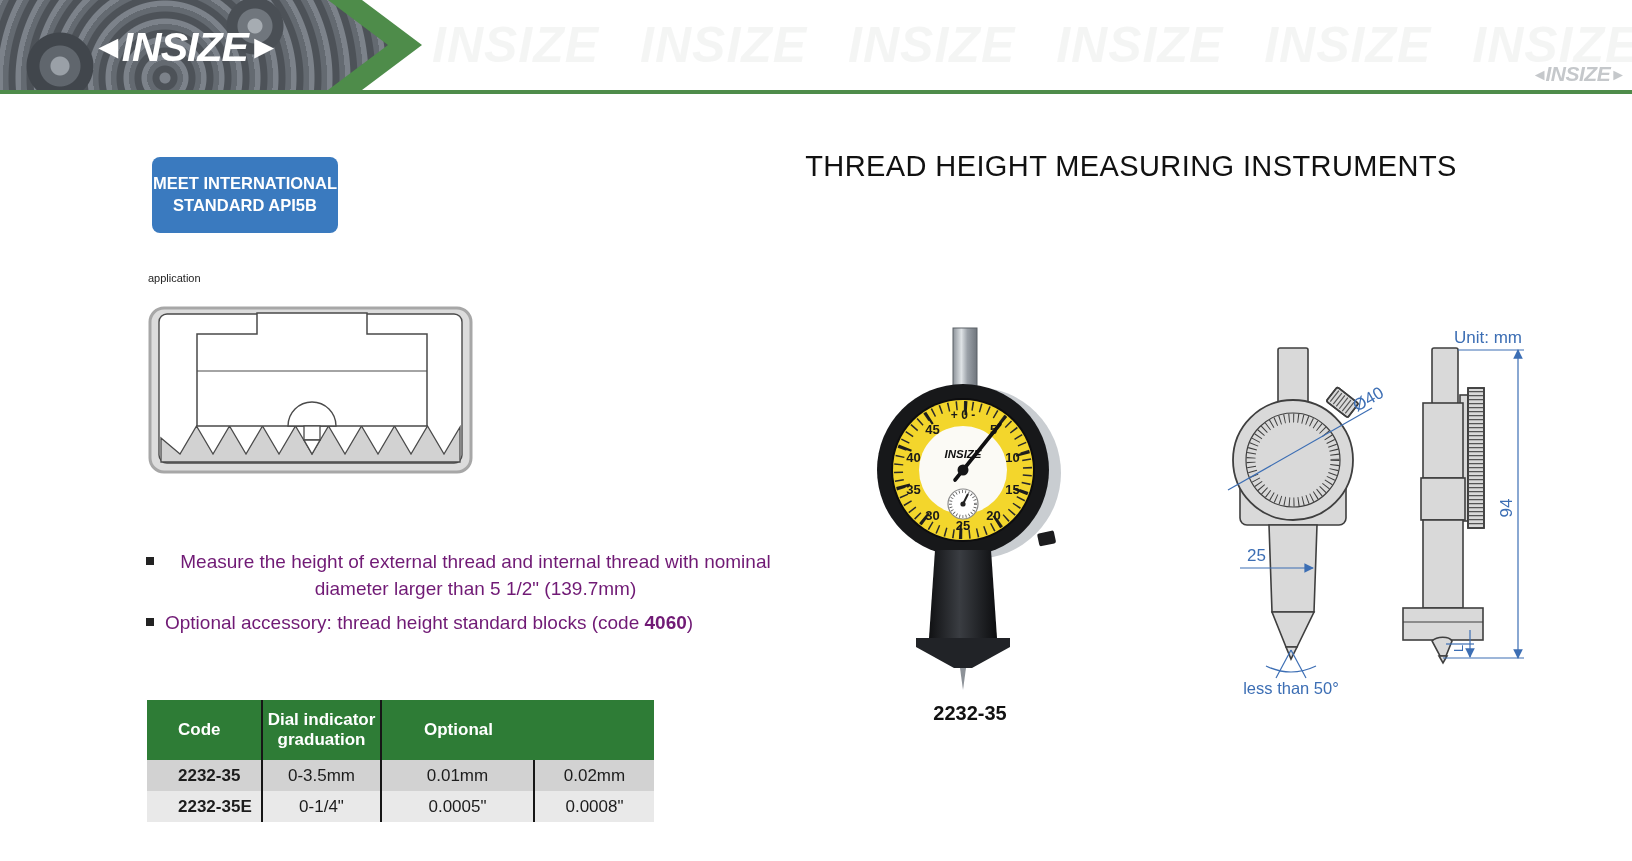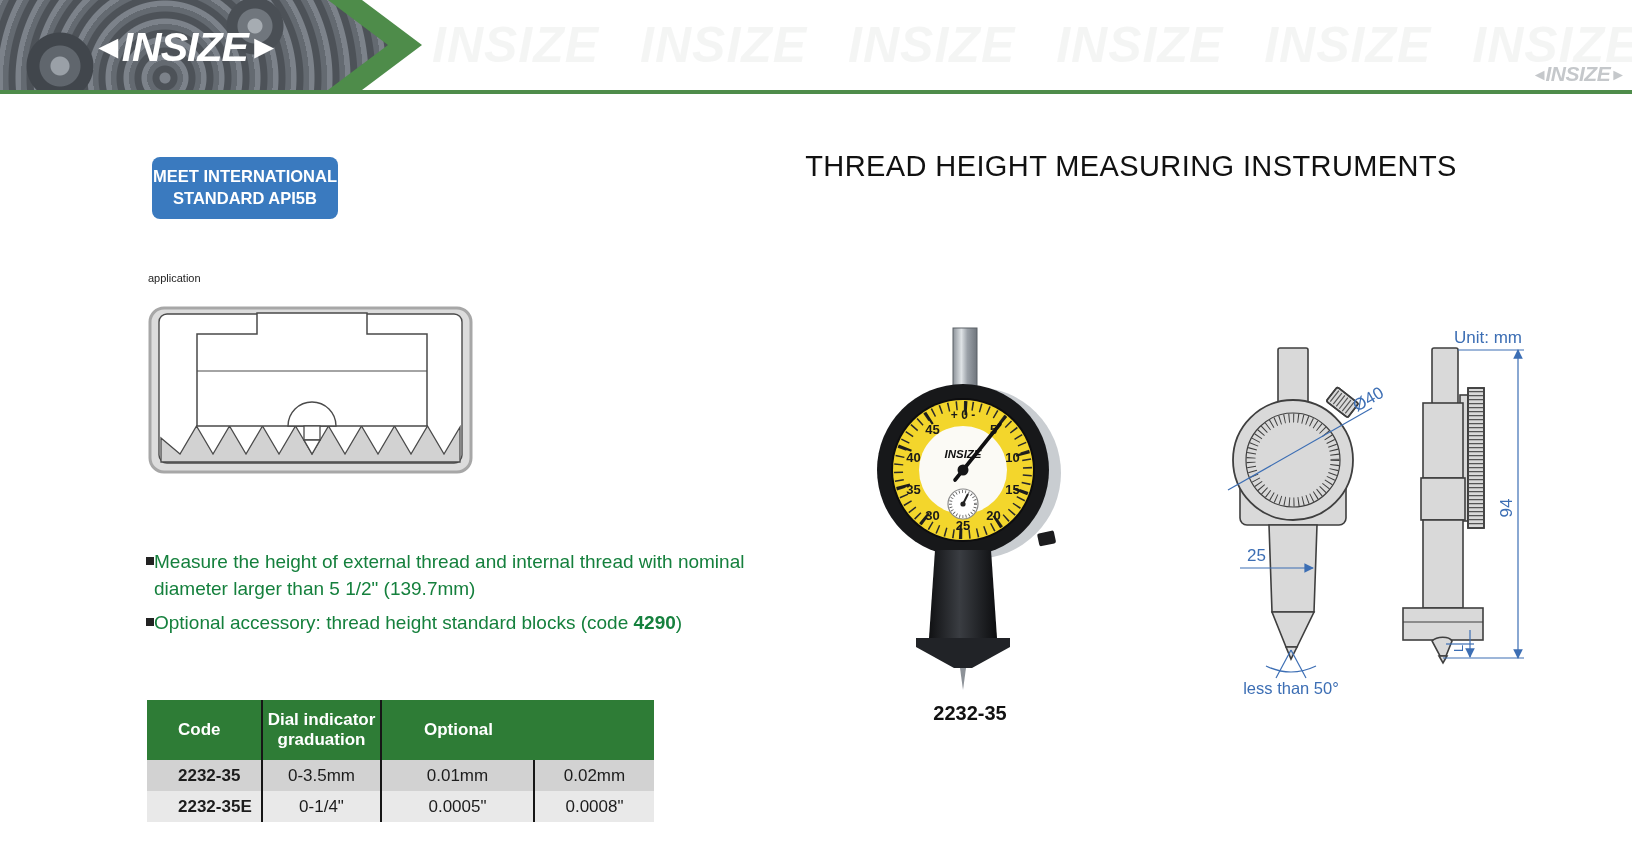--- a/index.html
+++ b/index.html
@@ -22,33 +22,33 @@
     clip-path:polygon(0 0,34px 0,94px 45px,34px 90px,0 90px,60px 45px);}
   #banner-watermark{position:absolute;left:432px;top:16px;width:1200px;white-space:nowrap;
     font-style:italic;font-weight:900;font-size:50px;letter-spacing:1px;color:#3c4a41;opacity:.05;overflow:hidden;}
   #banner-watermark span{margin-right:26px;}
   #banner-mark-right{position:absolute;right:8px;top:62px;font-style:italic;font-weight:900;
     font-size:21px;color:#c5c8cb;white-space:nowrap;letter-spacing:-.5px;}
   #banner-mark-right .arr{font-style:normal;font-size:16px;vertical-align:1px;letter-spacing:-2px;}
   #banner-line{position:absolute;left:0;top:90px;width:1632px;height:4px;background:#4e8c4a;}
 
   
-  #badge{position:absolute;left:152px;top:157px;width:186px;height:62px;background:#3a7abf;border-radius:8px;
+  #badge{position:absolute;left:152px;top:157px;width:186px;height:76px;background:#3a7abf;border-radius:8px;
     display:flex;flex-direction:column;align-items:center;justify-content:center;
     color:#fff;font-weight:700;font-size:16.5px;line-height:1.32;text-align:center;}
   #page-title{position:absolute;left:786px;top:150px;width:690px;text-align:center;
     font-size:29px;font-weight:400;color:#111;letter-spacing:.4px;white-space:nowrap;}
 
   
   #app-label{position:absolute;left:148px;top:272px;width:325px;text-align:left;font-size:11px;color:#222;}
   #app-svg{position:absolute;left:148px;top:306px;}
 
   
   #features{position:absolute;left:146px;top:548px;width:640px;}
-  .feat{display:flex;margin-bottom:7px;font-size:19px;line-height:27px;color:#15803d;}
+  .feat{display:flex;gap:11px;margin-bottom:7px;font-size:19px;line-height:27px;color:#701a75;text-align:center;}
   .feat .sq{flex:0 0 8px;width:8px;height:8px;background:#222;margin-top:9px;}
   .feat b{font-weight:700;}
 
   
   #spec-table{position:absolute;left:147px;top:700px;width:507px;font-size:17px;}
   .t-head,.t-row{display:grid;grid-template-columns:116px 119px 153px 119px;}
   .t-head{height:60px;background:#2e7c36;color:#fff;font-weight:700;}
   .t-row{height:31px;}
   .t-row.r0{background:#d2d2d2;}
   .t-row.r1{background:#e9e9e9;}
@@ -108,21 +108,21 @@
     <path d="M174,177 L190,177 L182,191 Z" fill="#ffffff" stroke="#4a4a4a" stroke-width="1.3"></path>
   </svg>
 
   <div id="features">
     <div class="feat">
       <span class="sq"></span>
       <span><span>Measure the height of external thread and internal thread with nominal diameter larger than 5 1/2" (139.7mm)</span><b></b><span></span></span>
     </div>
     <div class="feat">
       <span class="sq"></span>
-      <span><span>Optional accessory: thread height standard blocks (code </span><b>4290</b><span>)</span></span>
+      <span><span>Optional accessory: thread height standard blocks (code </span><b>4060</b><span>)</span></span>
     </div>
   </div>
 
   <div id="spec-table">
     <div class="t-head">
       <div class="cell first sep">Code</div>
       <div class="cell sep">Dial indicator graduation</div>
       <div class="cell">Optional</div>
     </div>
     <div class="t-row r0">

